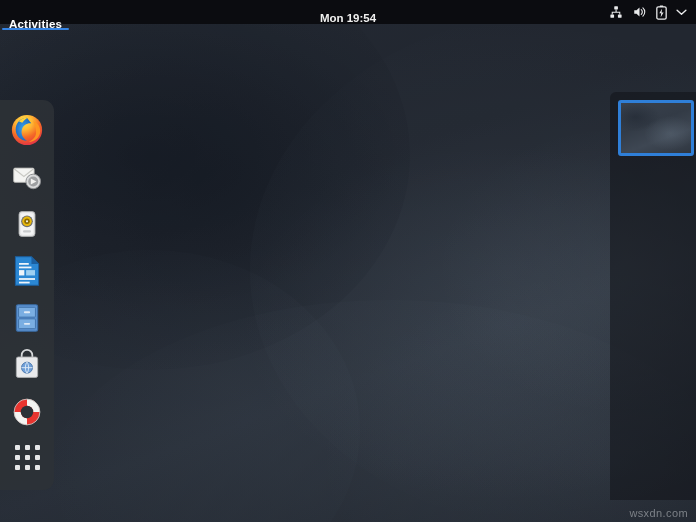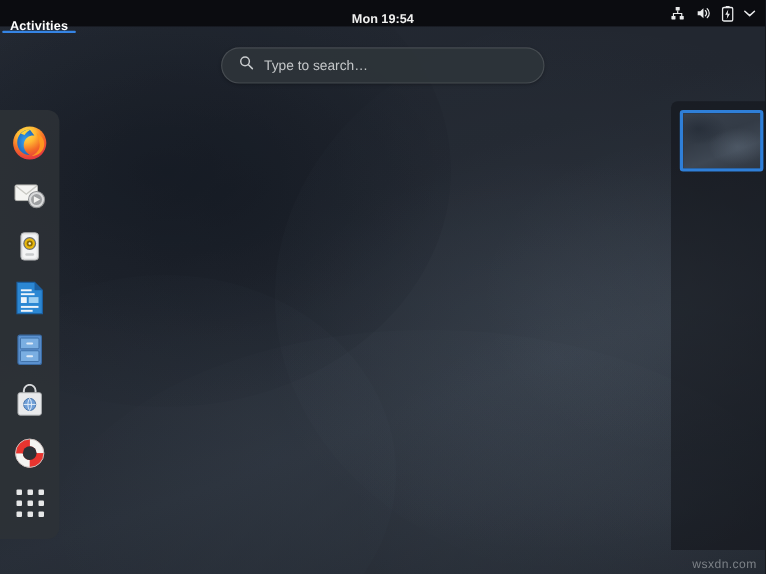--- a/index.html
+++ b/index.html
@@ -165,31 +165,20 @@
         </svg>
       </span>
       <span class="sysicon">
         <svg width="11" height="8" viewBox="0 0 12 8">
           <path d="M1.2 2 L6 6.4 L10.8 2" fill="none" stroke="#e9eaeb" stroke-width="1.5" stroke-linecap="round" stroke-linejoin="round"></path>
         </svg>
       </span>
     </div>
   </div>
 
-  <div id="search-wrap">
-    <div id="search-entry">
-      <span>
-        <svg width="14" height="14" viewBox="0 0 16 16">
-          <circle cx="6.6" cy="6.6" r="4.5" fill="none" stroke="#c9ccce" stroke-width="1.5"></circle>
-          <path d="M10.1 10.1 L14.2 14.2" stroke="#c9ccce" stroke-width="1.6" stroke-linecap="round"></path>
-        </svg>
-      </span>
-      <span id="search-placeholder">Type to search…</span>
-    </div>
-  </div>
 
   <div id="dash">
 
     <div class="dash-item">
       <svg width="34" height="34" viewBox="0 0 36 36">
         <defs>
           <radialGradient id="ffOuter" cx="40%" cy="22%" r="85%">
             <stop offset="0%" stop-color="#ffe14d"></stop>
             <stop offset="32%" stop-color="#ffb833"></stop>
             <stop offset="62%" stop-color="#f46a26"></stop>

